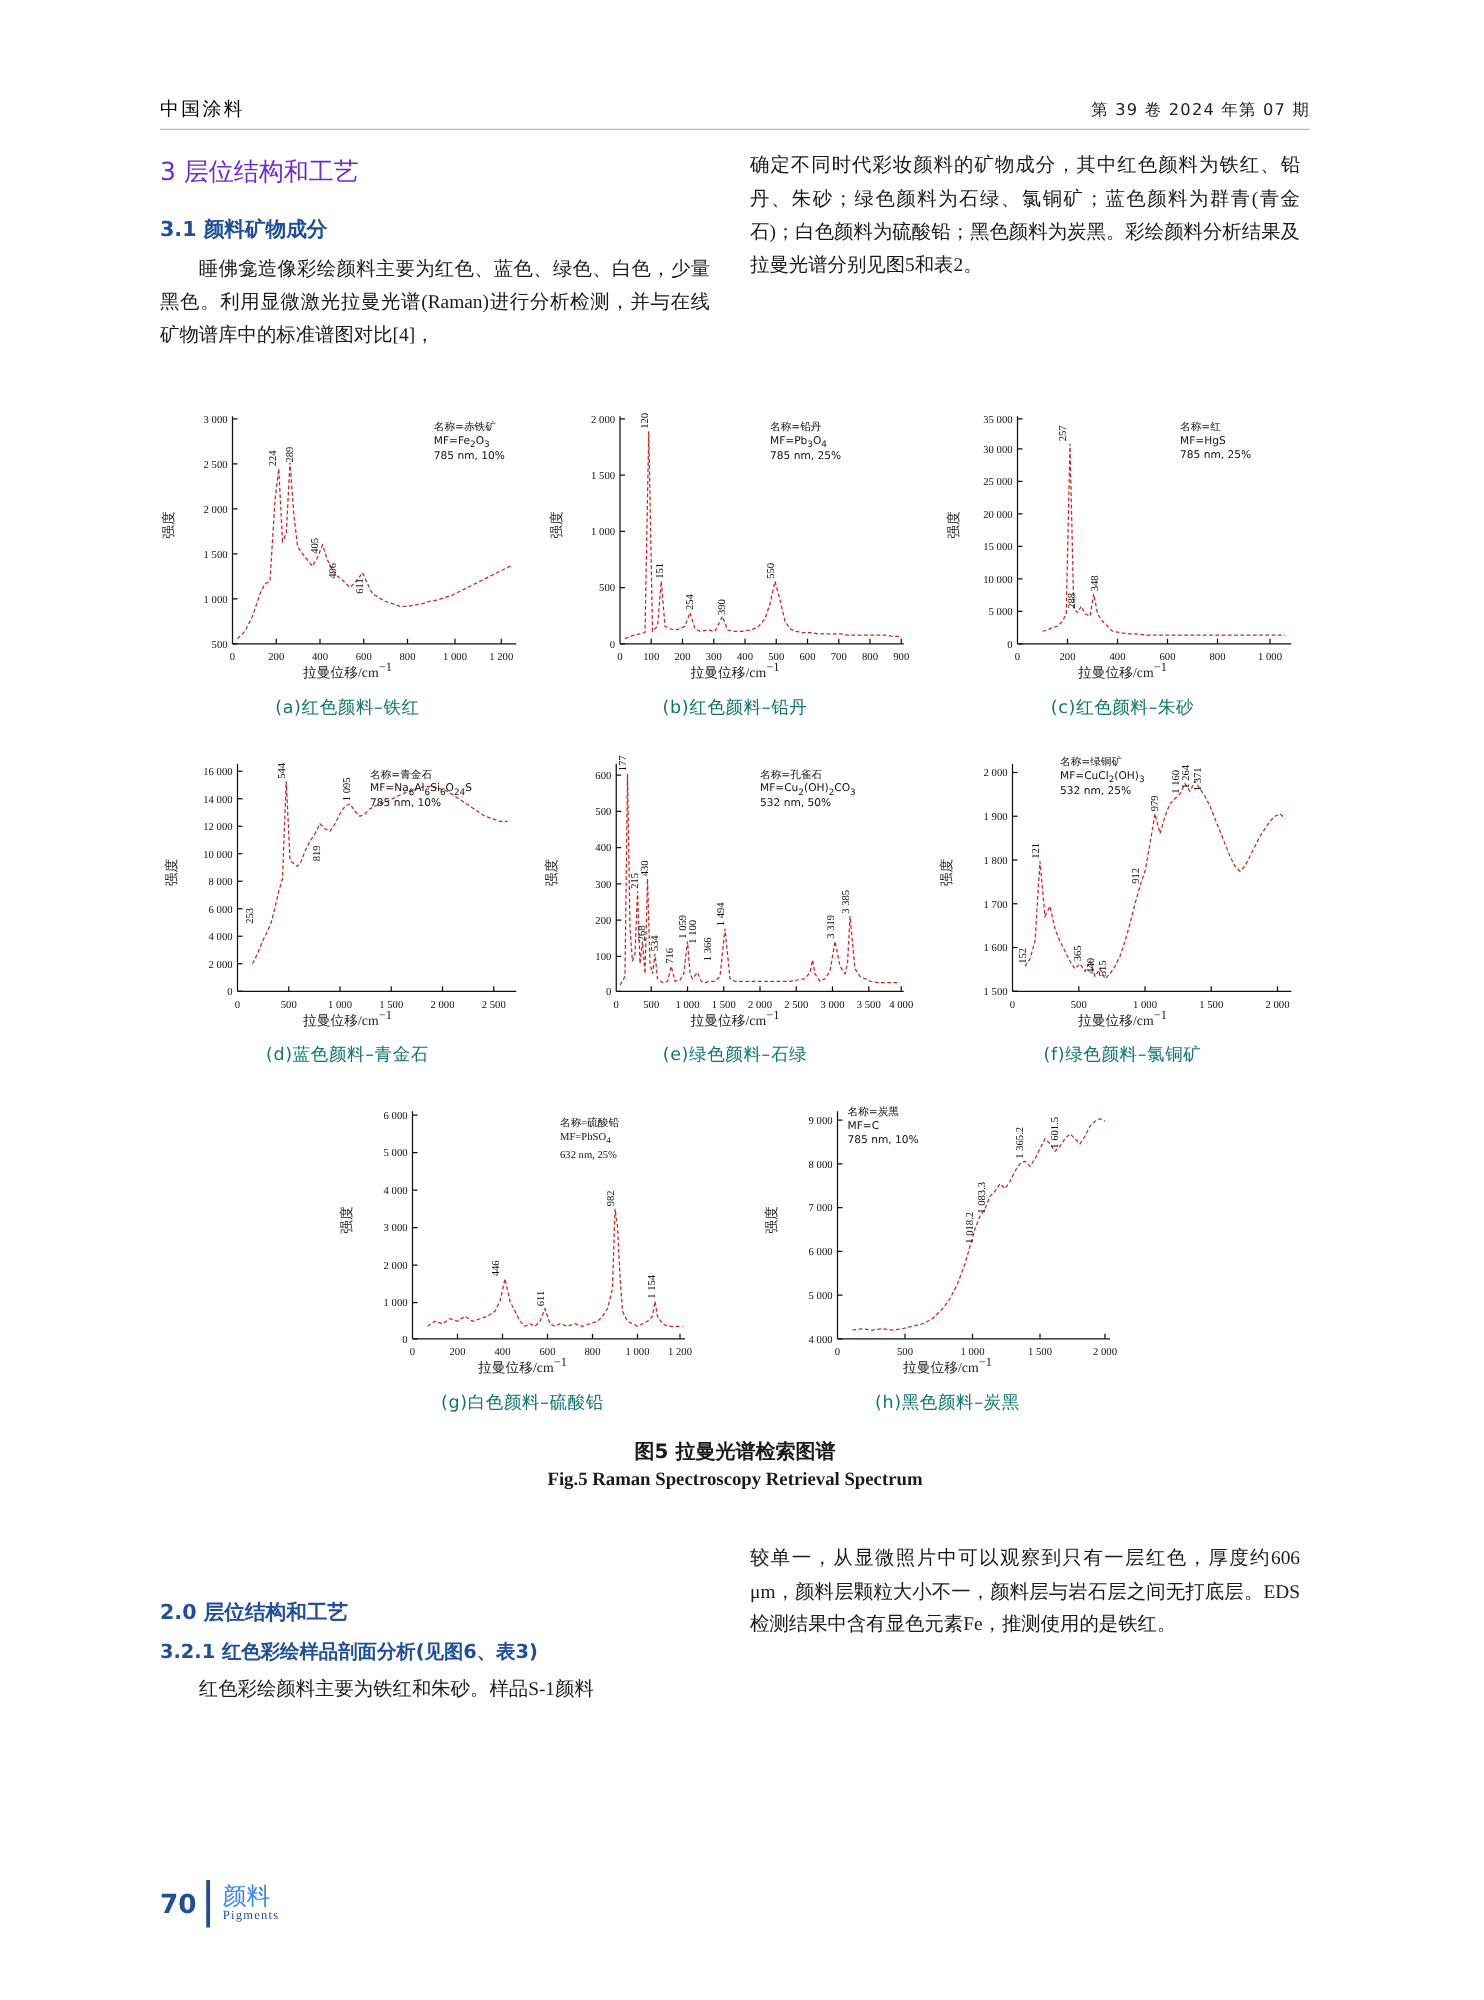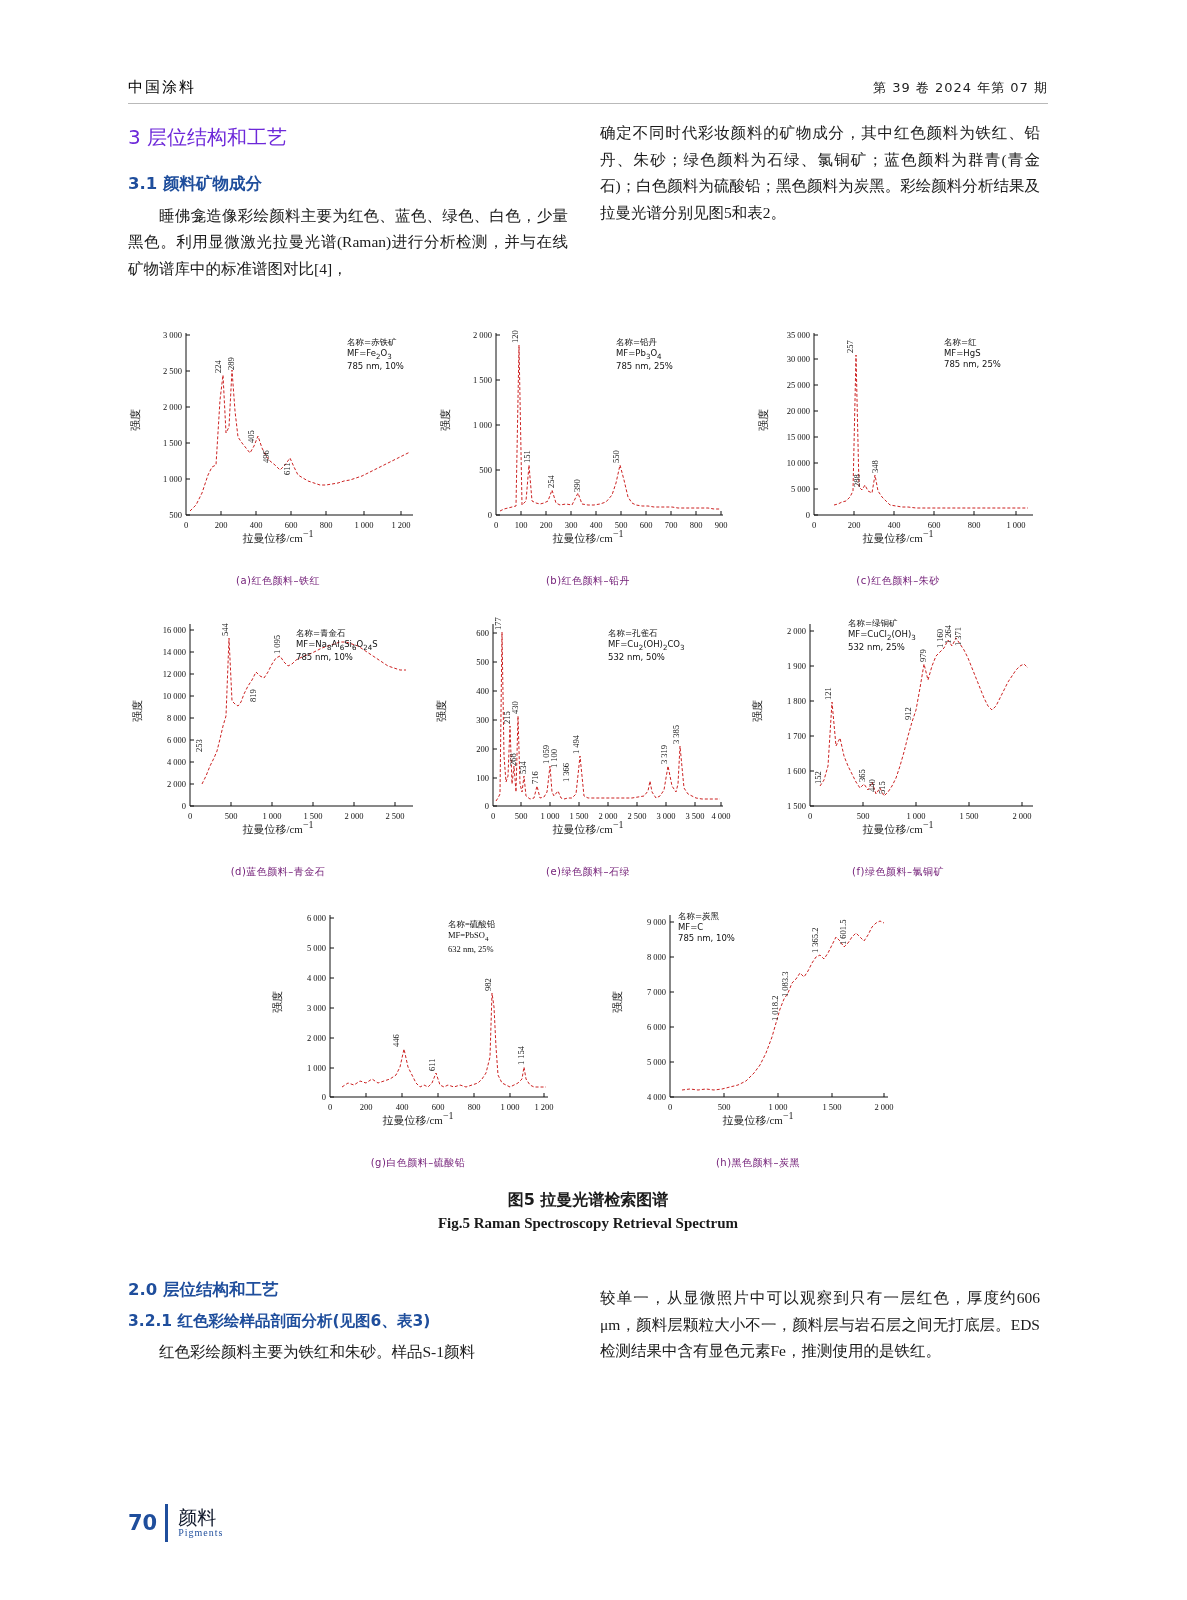--- a/index.html
+++ b/index.html
@@ -38,23 +38,23 @@
   p.body{margin:0 0 2px 0;text-indent:2em;}
   sup{font-size:10px;vertical-align:super;}
 
   
   .figwrap{position:absolute;left:128px;top:315px;width:920px;}
   .figrow{display:flex;justify-content:space-between;margin-bottom:4px;}
   .figcell{width:300px;}
   .figrow.two{justify-content:center;gap:40px;}
   .plotbox{position:relative;width:300px;height:240px;}
   .caption{
-    text-align:center;color:#701a75;font-size:10px;
+    text-align:center;color:#0f766e;font-size:14px;
     font-family:"DejaVu Sans",sans-serif;
-    margin-top:19px;margin-bottom:14px;letter-spacing:0.5px;
+    margin-top:2px;margin-bottom:14px;letter-spacing:0.5px;
   }
   .figtitle{
     text-align:center;font-weight:bold;font-size:16px;margin-top:6px;
     font-family:"DejaVu Sans",sans-serif;
   }
   .figtitle-en{
     text-align:center;font-weight:bold;font-size:15px;margin-top:4px;
     font-family:"Liberation Serif",serif;
   }
 
@@ -73,21 +73,21 @@
     font-family:"DejaVu Sans",sans-serif;color:#111;white-space:nowrap;
   }
   svg{display:block;}
   .tick{font-size:8.5px;font-family:"Liberation Serif",serif;fill:#111;}
   .peaklab{font-size:8.5px;font-family:"Liberation Serif",serif;fill:#111;}
 
   
   .footer{position:absolute;left:128px;bottom:58px;display:flex;align-items:center;}
   .pgnum{color:#1f4e9c;font-size:21px;font-weight:bold;font-family:"DejaVu Sans",sans-serif;margin-right:8px;}
   .pgbar{width:3px;height:38px;background:#1f4e9c;margin-right:10px;}
-  .pgtxt-cn{font-family:"DejaVu Sans",sans-serif;font-size:19px;color:#0f172a;line-height:1;}
+  .pgtxt-cn{font-family:"DejaVu Sans",sans-serif;font-size:19px;color:#3b82f6;line-height:1;}
   .pgtxt-en{font-family:"Liberation Serif",serif;font-size:10px;color:#1f4e9c;letter-spacing:1px;}
 </style>
 </head>
 <body>
 
 <div class="page">
 
   <div class="header">
     <div class="header-left">中国涂料</div>
     <div class="header-right">第 39 卷    2024 年第 07 期</div>
@@ -587,21 +587,21 @@
     <div class="figtitle">图5    拉曼光谱检索图谱</div>
     <div class="figtitle-en">Fig.5    Raman Spectroscopy Retrieval Spectrum</div>
   </div>
 
   <div class="col col-left" style="top:1272px;">
     <h3 class="sub">2.0   层位结构和工艺</h3>
     <h3 class="sub" style="font-size:15.5px;margin-top:4px;">3.2.1   红色彩绘样品剖面分析(见图6、表3)</h3>
     <p class="body">红色彩绘颜料主要为铁红和朱砂。样品S-1颜料</p>
   </div>
 
-  <div class="col col-right" style="top:1285px;">
+  <div class="col col-right" style="top:1234px;">
     <p class="body" style="text-indent:0;">较单一，从显微照片中可以观察到只有一层红色，厚度约606 μm，颜料层颗粒大小不一，颜料层与岩石层之间无打底层。EDS检测结果中含有显色元素Fe，推测使用的是铁红。</p>
   </div>
 
   <div class="footer">
     <div class="pgnum">70</div>
     <div class="pgbar"></div>
     <div>
       <div class="pgtxt-cn">颜料</div>
       <div class="pgtxt-en">Pigments</div>
     </div>

